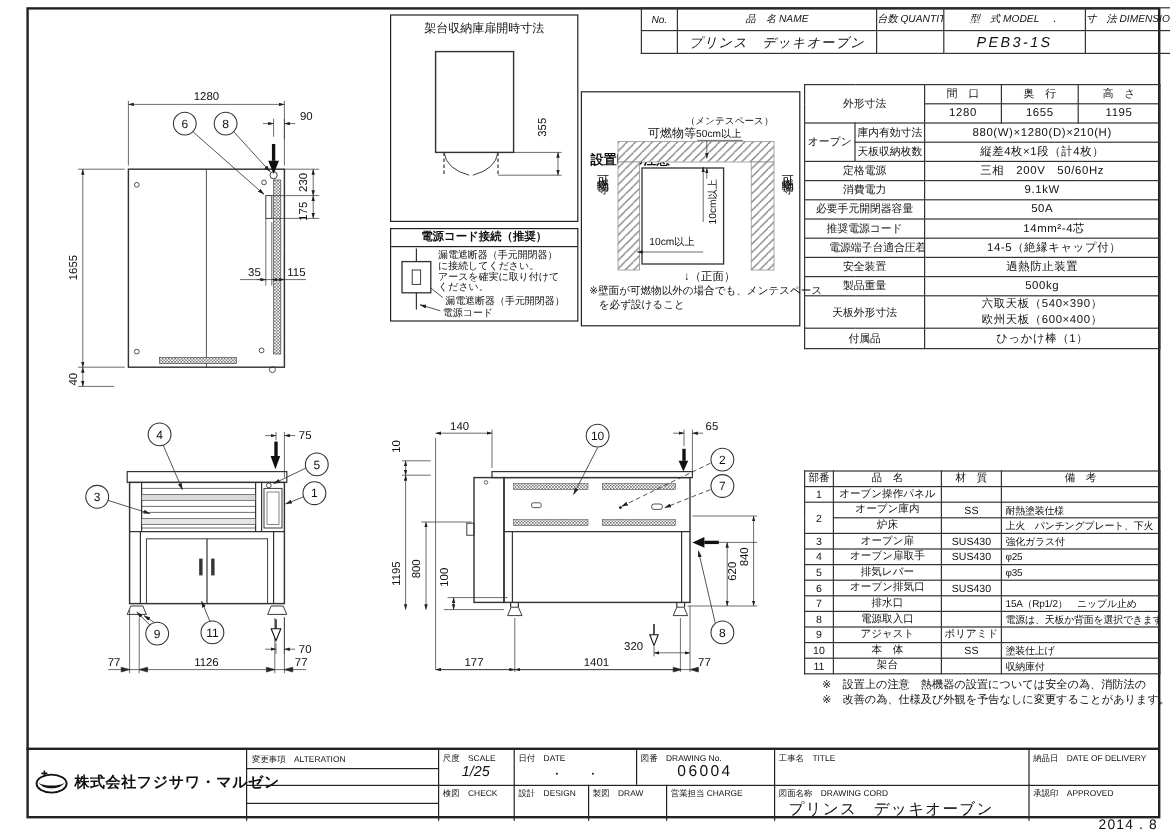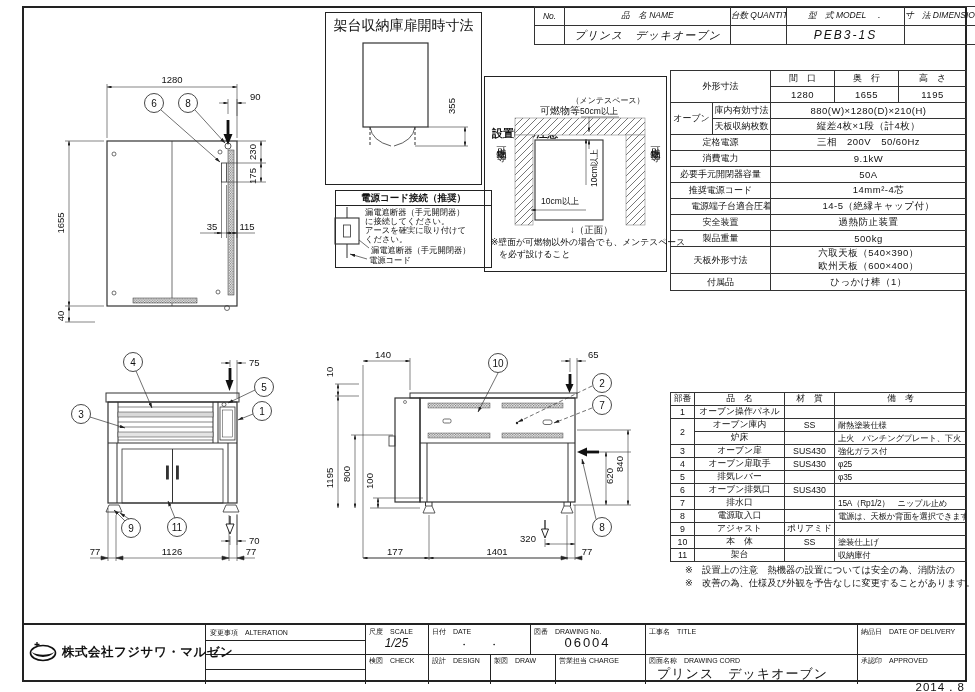--- a/index.html
+++ b/index.html
@@ -233,37 +233,37 @@
         </tr>
 </tbody>
     </table>
 
 <div class="a" style="left:672px;top:564px;width:292px;font-size:9.3px;line-height:12.5px;margin-left:13px;">
   <div>※　設置上の注意　熱機器の設置については安全の為、消防法の</div>
   <div>※　改善の為、仕様及び外観を予告なしに変更することがあります。</div>
 </div>
 
 <div class="a" style="left:325px;top:12px;width:157px;height:173px;border:1.5px solid #222;">
-  <div style="text-align:center;font-size:14px;padding-top:4px;">架台収納庫扉開時寸法</div>
+  <div style="text-align:center;font-size:10px;padding-top:4px;">架台収納庫扉開時寸法</div>
 </div>
 <svg class="a" style="left:325px;top:28px;" width="157" height="152">
   <g stroke="#333" fill="none">
     <rect x="38" y="15" width="65" height="84" stroke-width="1.2"></rect>
     <line x1="45" y1="99" x2="45" y2="117" stroke-dasharray="3,2"></line>
     <line x1="90" y1="99" x2="90" y2="117" stroke-dasharray="3,2"></line>
     <path d="M45,99 Q47,113 66,118" stroke-width="0.8"></path>
     <path d="M90,99 Q88,113 69,118" stroke-width="0.8"></path>
     <line x1="103" y1="99" x2="143" y2="99" stroke-width="0.6"></line>
     <line x1="90" y1="118" x2="143" y2="118" stroke-width="0.6"></line>
     <line x1="140" y1="99" x2="140" y2="118" stroke-width="0.6" marker-start="url(#da)" marker-end="url(#da)"></line>
   </g>
   <text class="dim" x="130" y="78" text-anchor="middle" transform="rotate(-90 130 78)">355</text>
 </svg>
 
-<div class="a" style="left:325px;top:190px;width:157px;height:78px;border:1.5px solid #222;margin-left:10px;">
+<div class="a" style="left:325px;top:190px;width:157px;height:78px;border:1.5px solid #222;">
   <div style="text-align:center;font-size:9.5px;font-weight:bold;border-bottom:1px solid #222;height:14px;line-height:14px;">電源コード接続（推奨）</div>
 </div>
 <svg class="a" style="left:325px;top:205px;" width="157" height="62">
   <g stroke="#333" fill="none">
     <line x1="22" y1="2" x2="22" y2="13"></line>
     <rect x="10" y="13" width="24" height="26" stroke-width="1.1"></rect>
     <rect x="18.5" y="20" width="7" height="12" stroke-width="0.8"></rect>
     <line x1="22" y1="39" x2="22" y2="53"></line>
     <line x1="34" y1="35" x2="44" y2="43" stroke-width="0.7"></line>
     <line x1="42" y1="54" x2="25" y2="49" stroke-width="0.7" marker-end="url(#da)"></line>

